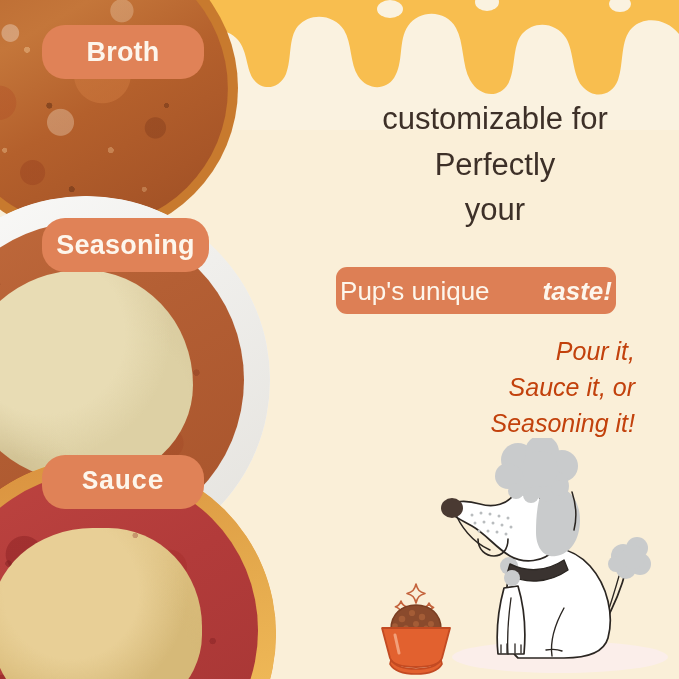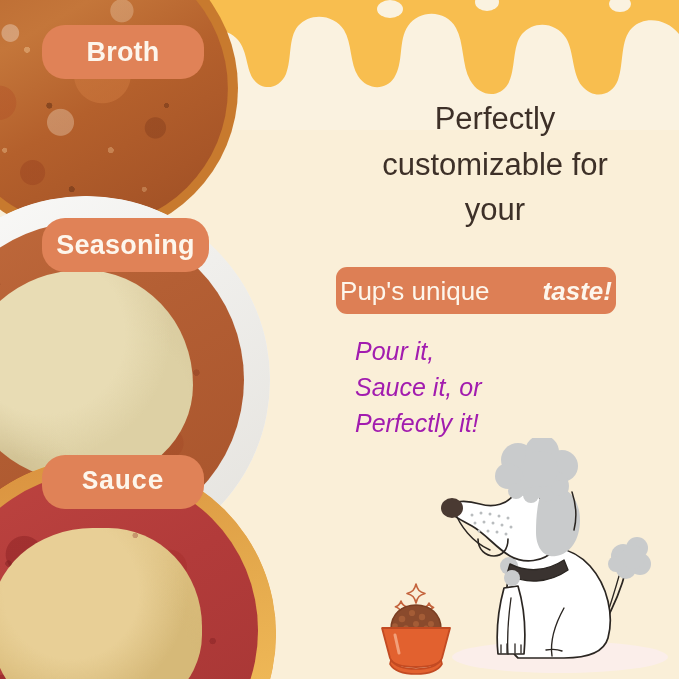--- a/index.html
+++ b/index.html
@@ -219,22 +219,22 @@
     font-style: italic;
     margin-left: 21px;
   }
 
   .subline {
     position: absolute;
     z-index: 5;
     left: 355px;
     top: 333px;
     width: 280px;
-    text-align: left;
-    color: #a21caf;
+    text-align: right;
+    color: #c2410c;
     font-size: 25px;
     font-style: italic;
     line-height: 1.44;
   }
 
   
   #illustration {
     position: absolute;
     z-index: 4;
     left: 368px;
@@ -299,34 +299,34 @@
     <div class="meat"></div>
     <div class="sauce-blob"></div>
     <div class="speckle"></div>
   </div>
 
   <div class="label-pill" id="pill-broth">Broth</div>
   <div class="label-pill" id="pill-seasoning">Seasoning</div>
   <div class="label-pill" id="pill-sauce">Sauce</div>
 
   <div class="headline">
+    <div>customizable for</div>
     <div>Perfectly</div>
-    <div>customizable for</div>
     <div>your</div>
   </div>
 
   <div id="taste-pill">
     <span>Pup's unique</span>
     <span class="bold-italic">taste!</span>
   </div>
 
   <div class="subline">
     <div>Pour it,</div>
     <div>Sauce it, or</div>
-    <div>Perfectly it!</div>
+    <div>Seasoning it!</div>
   </div>
 
   <svg id="illustration" viewBox="0 0 311 241">
 
     <ellipse cx="192" cy="219" rx="108" ry="16" fill="#FBEEEA"></ellipse>
 
     <g>
 
       <g fill="none" stroke="#C4633C" stroke-width="1.6" stroke-linejoin="round">
         <path d="M48,146 C49.5,152 51.5,154 57,155.5 C51.5,157 49.5,159 48,165 C46.5,159 44.5,157 39,155.5 C44.5,154 46.5,152 48,146 Z"></path>

